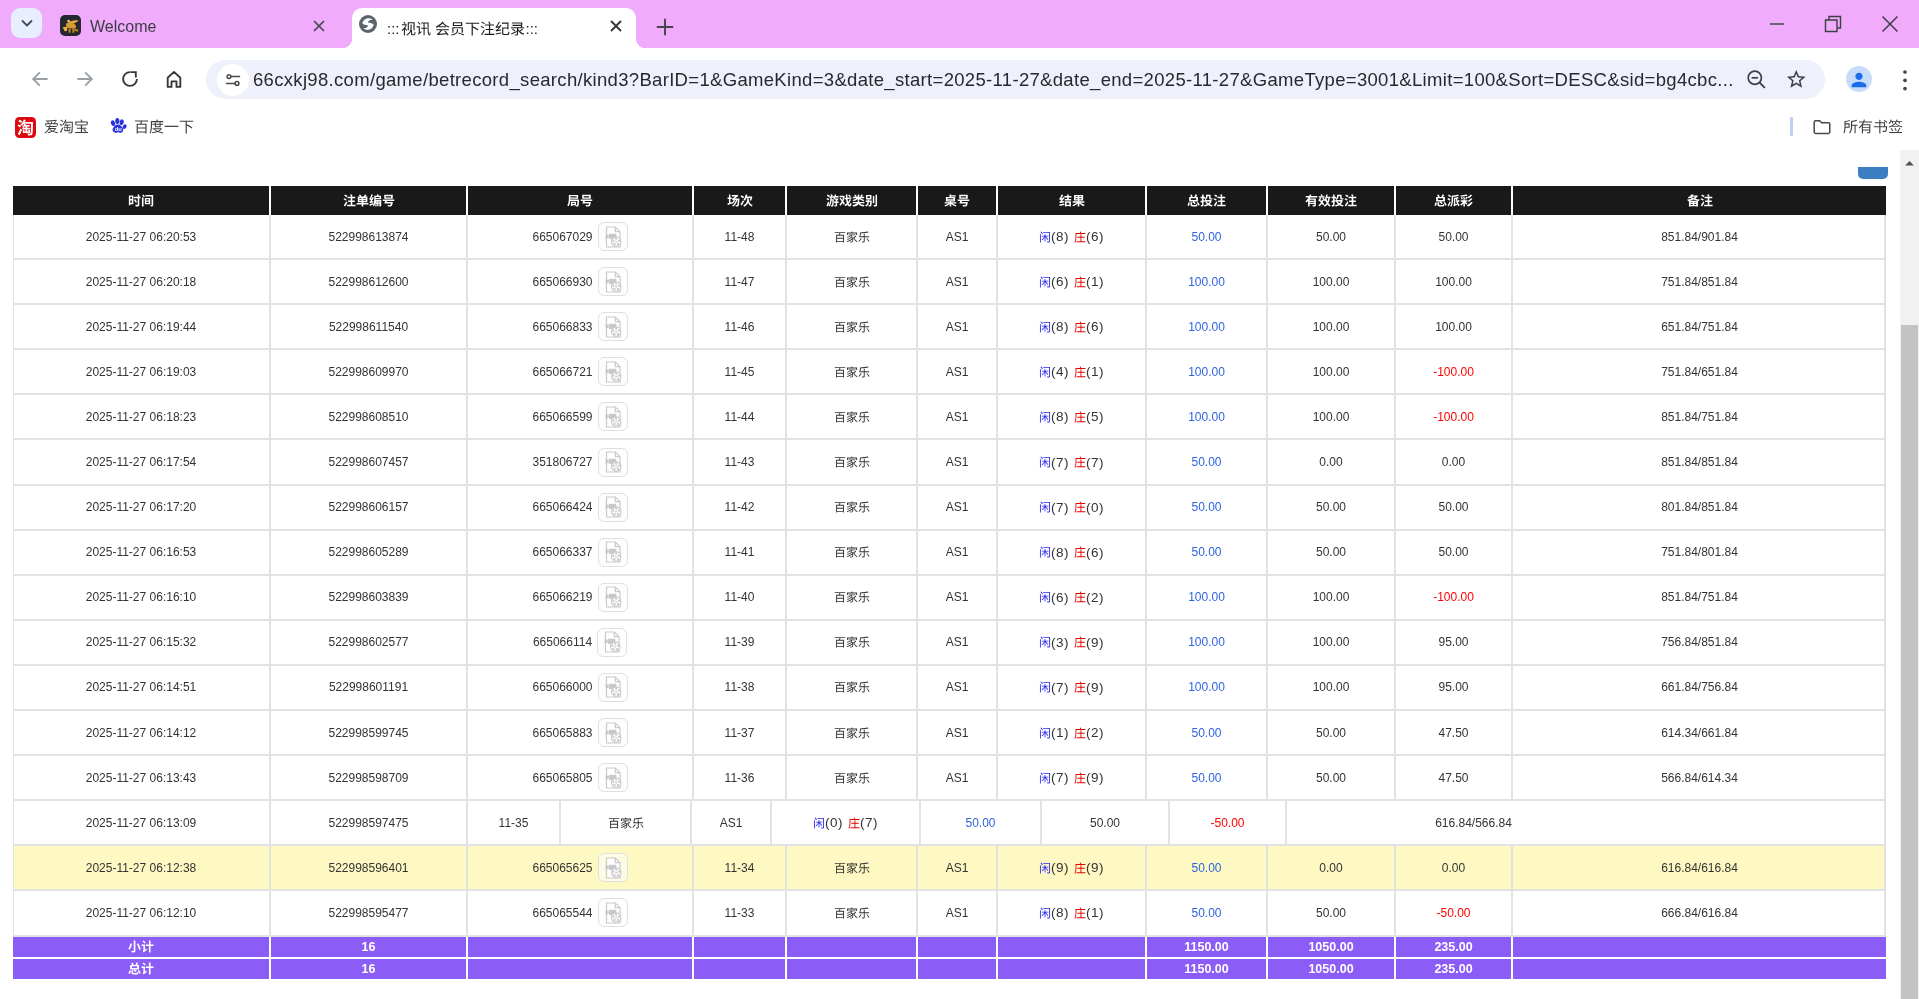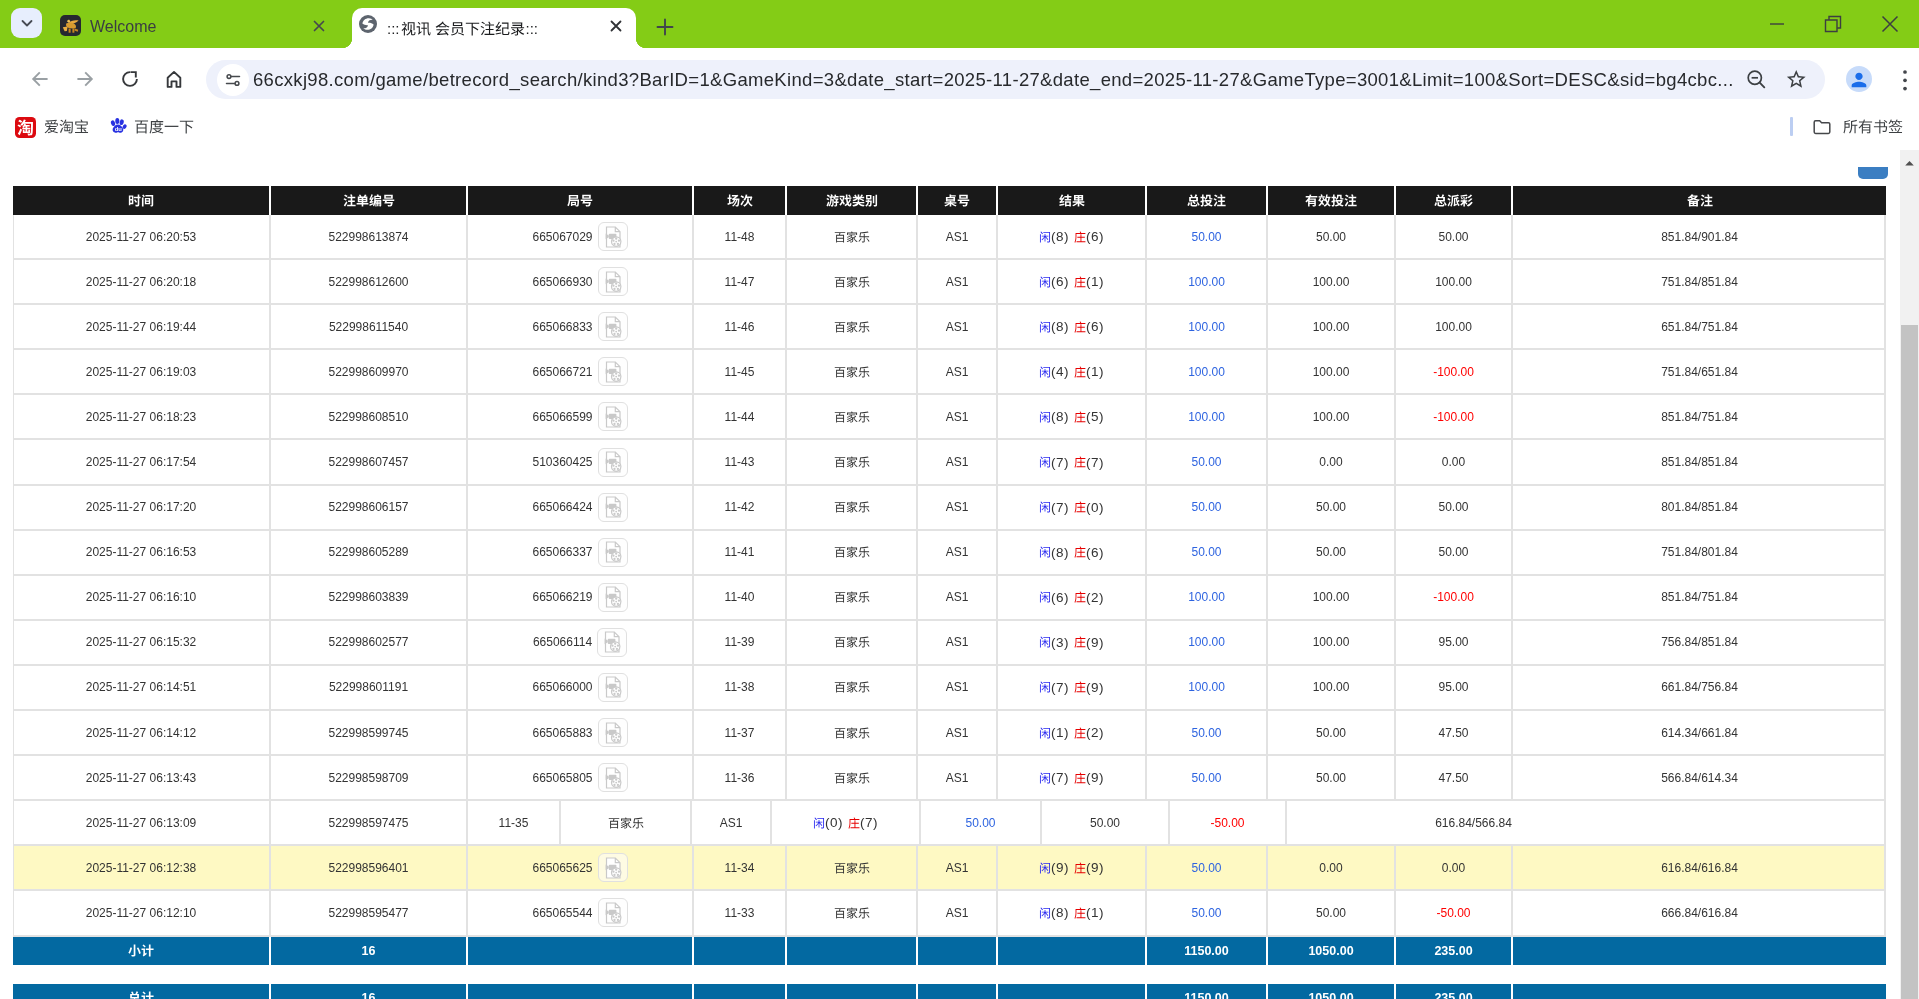--- a/index.html
+++ b/index.html
@@ -1,16 +1,16 @@
 <!DOCTYPE html>
 <html><head><meta charset="utf-8"><style>
 *{margin:0;padding:0;box-sizing:border-box}
 html,body{width:1919px;height:999px;overflow:hidden;font-family:"Liberation Sans",sans-serif;background:#fff}
 svg{display:inline-block}
-.tabstrip{position:absolute;left:0;top:0;width:1919px;height:48px;background:#84cc16}
+.tabstrip{position:absolute;left:0;top:0;width:1919px;height:48px;background:#f0abfc}
 .chevpill{position:absolute;left:11px;top:8px;width:31px;height:30px;border-radius:9px;background:#e7eefd;display:flex;align-items:center;justify-content:center}
 .fav1{position:absolute;left:60px;top:14.5px;width:21px;height:21px}
 .t1title{position:absolute;left:90px;top:18px;font-size:16px;color:#3a3d42}
 .x1{position:absolute;left:309px;top:16px}
 .activetab{position:absolute;left:352px;top:8px;width:284px;height:40px;background:#fff;border-radius:10px 10px 0 0}
 .activetab:before{content:"";position:absolute;left:-10px;bottom:0;width:10px;height:10px;background:radial-gradient(circle at 0 0,transparent 10px,#fff 10.5px)}
 .activetab:after{content:"";position:absolute;right:-10px;bottom:0;width:10px;height:10px;background:radial-gradient(circle at 10px 0,transparent 10px,#fff 10.5px)}
 .globe{position:absolute;left:7px;top:7px}
 .t2title{position:absolute;left:34px;top:4px;height:32px;display:inline-flex;align-items:center;white-space:nowrap}
 .ttx{font-size:15px;color:#1d1e20;margin:0 1px}
@@ -44,21 +44,21 @@
 .hrow{display:flex;height:29px}
 .hrow .c{background:#191919;border-right:2px solid #fff;display:flex;align-items:center;justify-content:center}
 .hrow .c10{border-right:none}
 .drow{display:flex;height:45.1px;border-bottom:2px solid #e2e2e2;background:#fff}
 .drow .c{border-right:2px solid #e2e2e2;display:flex;align-items:center;justify-content:center;font-size:12px;color:#333}
 .drow .c10{border-right:none}
 .drow.hl{background:#fef9c3}
 .tbody{position:relative}
 .tbody:before{content:"";position:absolute;left:0;top:0;bottom:0;width:1px;background:#e2e2e2;z-index:2}
 .tbody:after{content:"";position:absolute;right:0;top:0;bottom:0;width:2px;background:#e2e2e2;z-index:2}
-.srow{display:flex;height:28px;background:#0369a1;margin-bottom:19px}
+.srow{display:flex;height:20px;background:#8b5cf6;margin-bottom:2px}
 .srow .c{border-right:2px solid #fff;display:flex;align-items:center;justify-content:center;font-size:12.5px;font-weight:bold;color:#fff}
 .srow .c10{border-right:none}
 .c0{width:258px}.c1{width:197px}.c2{width:226px}.c3{width:93px}.c4{width:131px}.c5{width:80px}.c6{width:149px}.c7{width:121px}.c8{width:128px}.c9{width:117px}.c10{width:373px}
 .jhc .jh{margin-right:5px}
 .vbtn{width:30px;height:29px;border:1px solid #e0e0e0;border-radius:6px;background:rgba(253,253,253,.55);display:inline-flex;align-items:center;justify-content:center}
 .blue{color:#2e64e0}
 .red{color:#f00}
 .resline{display:inline-flex;align-items:center;font-size:13.5px;letter-spacing:.5px}
 .sp{width:5px}
 .sbar{position:absolute;left:1900px;top:150px;width:19px;height:849px;background:#f1f1f1}
@@ -594,21 +594,21 @@
           <div class="c c8 ">100.00</div>
           <div class="c c9 ">
             <span class="red">-100.00</span>
           </div>
           <div class="c c10 ">851.84/751.84</div>
         </div>
         <div class="drow">
           <div class="c c0 ">2025-11-27 06:17:54</div>
           <div class="c c1 ">522998607457</div>
           <div class="c c2 jhc">
-            <span class="jh">510360425</span>
+            <span class="jh">351806727</span>
             <span class="vbtn">
               <svg width="22" height="22" viewBox="0 0 22 22">
 <path d="M4.5 1 h8.8 l4.7 4.7 V21 H4.5z" fill="#fff" stroke="#c9c9c9" stroke-width="1.2"></path>
 <path d="M13.3 1 v4.7 H18" fill="none" stroke="#c9c9c9" stroke-width="1.2"></path>
 <rect x="6.8" y="7.8" width="7.6" height="5.2" rx="0.8" fill="#c9c9c9"></rect>
 <path d="M6.8 9.5 L3.6 7.6 v5.6 L6.8 11.3z" fill="#c9c9c9"></path>
 <circle cx="14.2" cy="15.6" r="4.7" fill="#fff" stroke="#c9c9c9" stroke-width="1.2"></circle>
 <circle cx="14.2" cy="15.6" r="0.95" fill="#c9c9c9"></circle>
 <circle cx="14.2" cy="12.7" r="1.15" fill="#c9c9c9"></circle>
                 <circle cx="16.95" cy="14.7" r="1.15" fill="#c9c9c9"></circle>

